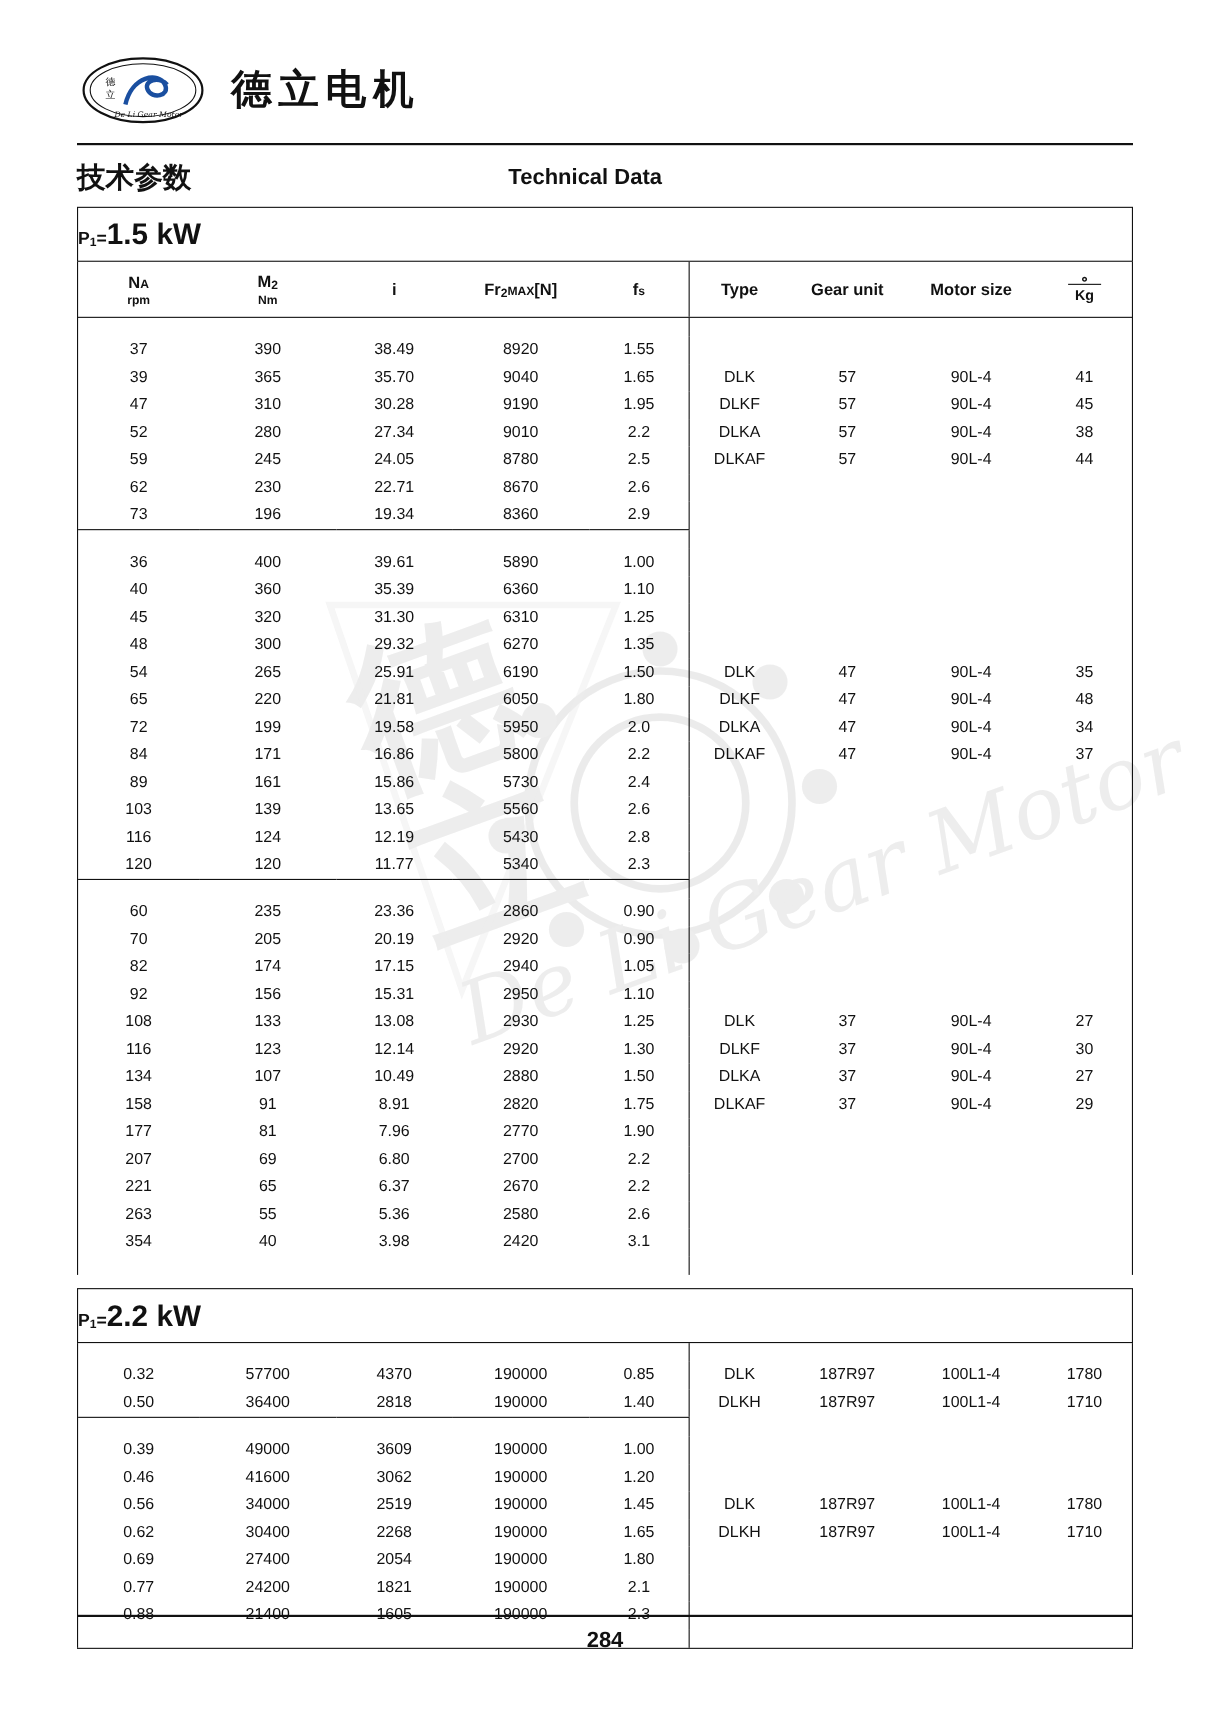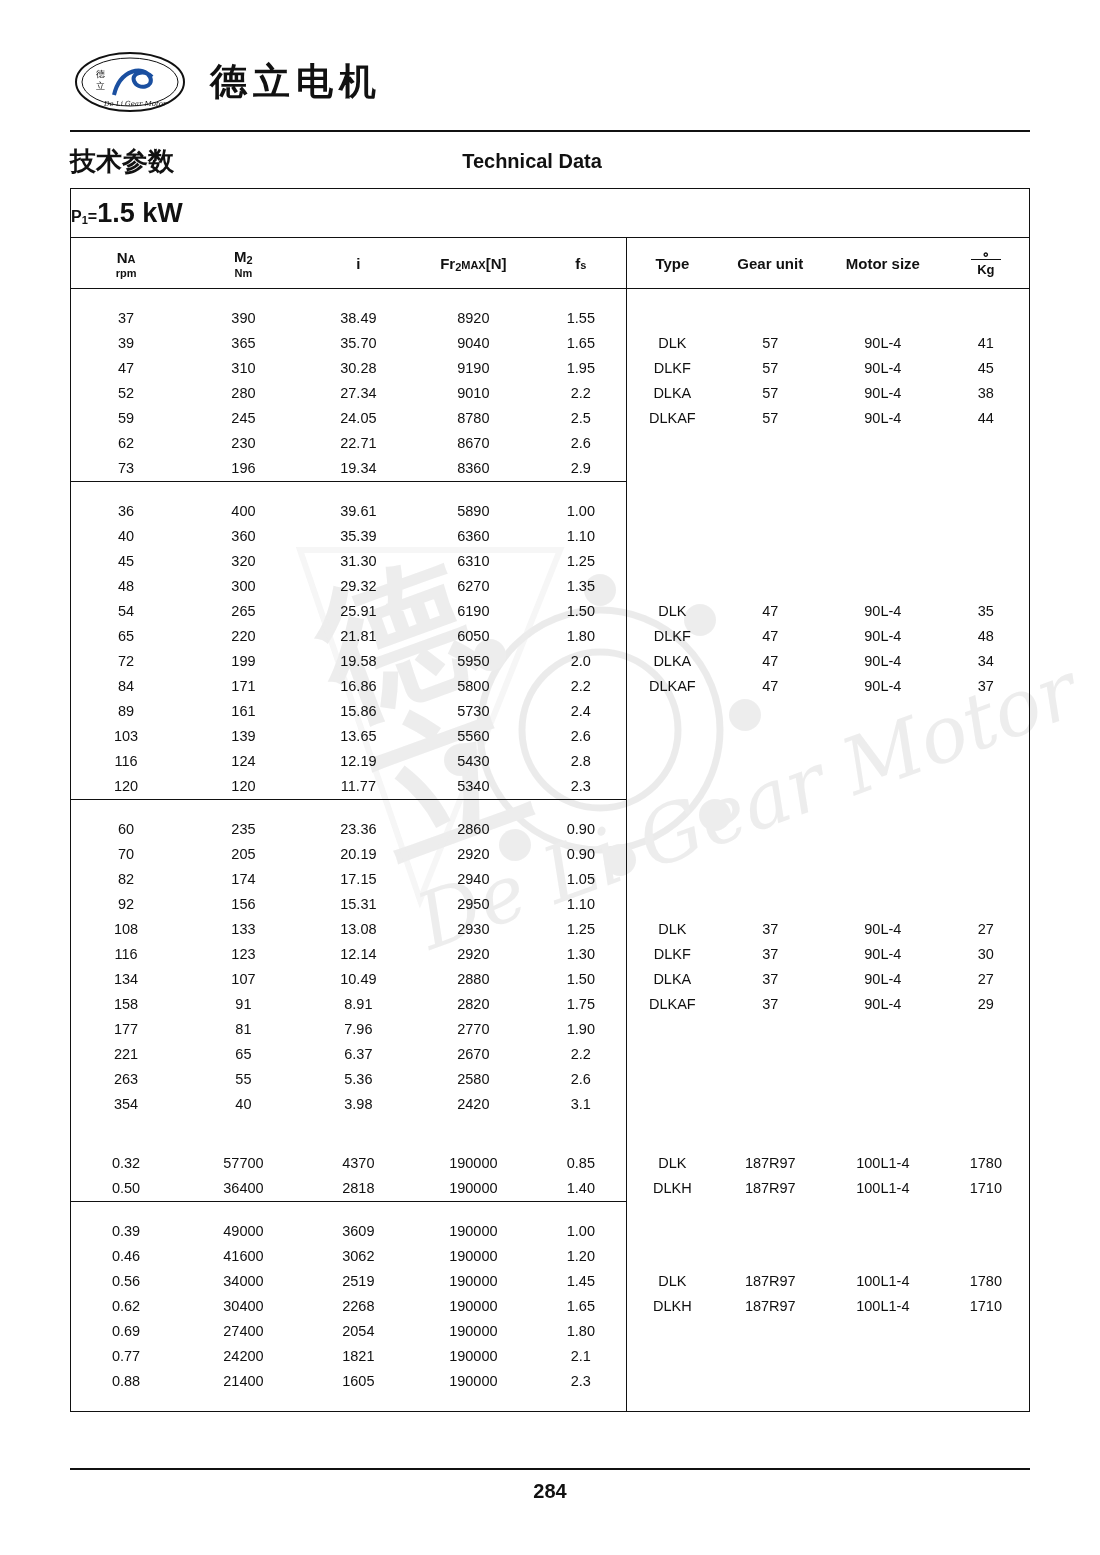--- a/index.html
+++ b/index.html
@@ -591,20 +591,31 @@
             <td>81</td>
             <td>7.96</td>
             <td>2770</td>
             <td>1.90</td>
             <td class="vline"></td>
             <td></td>
             <td></td>
             <td></td>
           </tr>
           <tr>
+            <td>207</td>
+            <td>69</td>
+            <td>6.80</td>
+            <td>2700</td>
+            <td>2.2</td>
+            <td class="vline"></td>
+            <td></td>
+            <td></td>
+            <td></td>
+          </tr>
+          <tr>
             <td>221</td>
             <td>65</td>
             <td>6.37</td>
             <td>2670</td>
             <td>2.2</td>
             <td class="vline"></td>
             <td></td>
             <td></td>
             <td></td>
           </tr>
@@ -631,20 +642,25 @@
             <td></td>
           </tr>
           <tr class="grp-gap">
             <td colspan="5"></td>
             <td class="vline" colspan="4"></td>
           </tr>
         </tbody>
       </table>
   </div>
 
+  <div class="band">
+    <div class="band-label">
+      <span>P<span class="sub">1</span>=</span><span class="big">2.2 kW</span>
+    </div>
+  </div>
 
   <div class="body-wrap">
     <table class="tbl body" id="b2g1">
         <colgroup>
           <col style="width:11.5%">
           <col style="width:13%">
           <col style="width:11%">
           <col style="width:13%">
           <col style="width:9.5%">
           <col style="width:9.5%">

